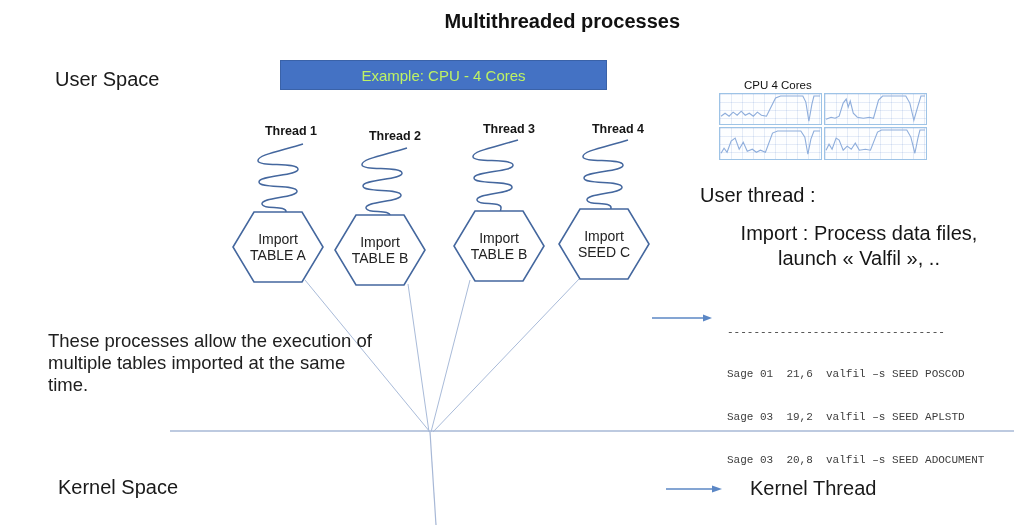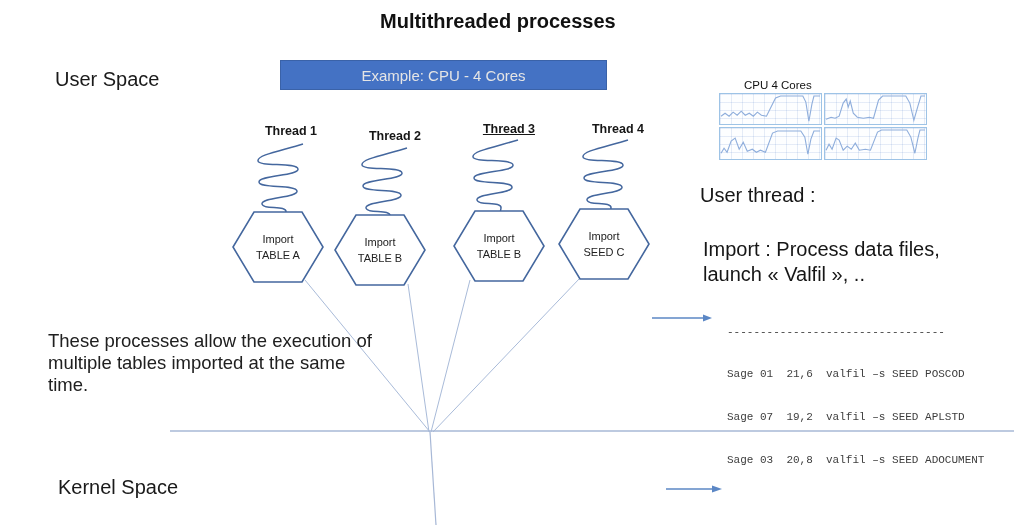--- a/index.html
+++ b/index.html
@@ -1,50 +1,50 @@
 <!DOCTYPE html>
 <html><head>
 <meta charset="utf-8">
 <style>
   html,body{margin:0;padding:0;background:#ffffff;}
   #slide{
     position:relative;width:1014px;height:525px;background:#ffffff;
     font-family:"Liberation Sans",sans-serif;color:#1a1a1a;overflow:hidden;
   }
   .abs{position:absolute;}
-  #title{left:380px;top:10px;width:300px;text-align:left;font-size:20px;font-weight:700;color:#111;}
+  #title{left:380px;top:10px;width:300px;text-align:right;font-size:20px;font-weight:700;color:#111;}
   #user-space{left:55px;top:68px;font-size:20px;}
   #kernel-space{left:58px;top:476px;font-size:20px;}
   #kernel-thread{left:750px;top:477px;font-size:20px;}
   #banner{
     left:280px;top:60px;width:325px;height:28px;background:#4472C4;border:1px solid #3A62A8;
-    color:#e5e5e5;font-size:15px;display:flex;align-items:center;justify-content:center;
+    color:#bef264;font-size:15px;display:flex;align-items:center;justify-content:center;
   }
   #cpu-label{left:723px;top:79px;font-size:11.5px;color:#111;margin-left:21px;}
   #cpu-grid{
     left:719px;top:93px;width:208px;height:62px;display:grid;
     grid-template-columns:1fr 1fr;grid-template-rows:1fr 1fr;gap:2px;
   }
   .cpu-cell{
     border:1px solid #9DC3E6;background-color:#FDFEFF;
     background-image:
       linear-gradient(to right, rgba(68,114,196,0.13) 1px, transparent 1px),
       linear-gradient(to bottom, rgba(68,114,196,0.13) 1px, transparent 1px);
     background-size:11px 8px;
   }
   .cpu-cell svg{display:block;width:100%;height:100%;}
   .thread-label{font-size:12.5px;font-weight:600;color:#161616;width:80px;text-align:right;}
   .hex-text{
     display:flex;flex-direction:column;align-items:center;justify-content:center;
-    font-size:11px;line-height:16px;color:#222;text-align:center;
+    font-size:14px;line-height:16px;color:#222;text-align:center;
   }
   #description{left:48px;top:330px;width:336px;font-size:18.5px;line-height:22px;color:#202020;}
   #terminal{left:727px;top:296px;font-family:"Liberation Mono",monospace;font-size:11px;line-height:14.3px;color:#3d3d3d;white-space:pre;}
   #user-thread-heading{left:700px;top:184px;width:290px;text-align:left;font-size:20px;color:#161616;}
-  #import-desc{left:703px;top:221px;width:312px;text-align:left;font-size:20px;line-height:25px;color:#161616;margin-top:16px;}
+  #import-desc{left:703px;top:221px;width:312px;text-align:center;font-size:20px;line-height:25px;color:#161616;}
   svg.overlay{left:0;top:0;pointer-events:none;}
 </style>
 </head>
 <body>
 
 <div id="slide">
 
   <svg class="abs overlay" width="1014" height="525" viewBox="0 0 1014 525">
     <line x1="305" y1="280" x2="430" y2="432" stroke-width="1" stroke="#A9BBD9"></line>
     <line x1="408" y1="284" x2="429" y2="432" stroke-width="1" stroke="#A9BBD9"></line>
@@ -88,21 +88,21 @@
     </div>
     <div class="cpu-cell">
       <svg viewBox="0 0 100 30" preserveAspectRatio="none">
         <path d="M1 22 L4 16 L7 21 L11 10 L14 12 L18 22 L22 18 L26 21 L30 15 L34 22 L40 21 L45 22 L52 4 L56 2 L81 2 L85 9 L89 25 L92 10 L94 2 L99 2" fill="none" stroke-width="1.1" stroke="#8FAEDC"></path>
       </svg>
     </div>
   </div>
 
   <div class="abs thread-label" style="left:237px;top:124px;">Thread 1</div>
   <div class="abs thread-label" style="left:341px;top:129px;">Thread 2</div>
-  <div class="abs thread-label" style="left:455px;top:122px;text-decoration:underline;">Thread 3</div>
+  <div class="abs thread-label" style="left:455px;top:122px;">Thread 3</div>
   <div class="abs thread-label" style="left:564px;top:122px;">Thread 4</div>
 
   <svg class="abs" style="left:252px;top:142px;" width="56" height="76" viewBox="0 0 56 76">
     <path d="M51 2 C28 9, 5 13, 6 19 C7 25, 45 20, 46 27 C47 34, 7 33, 7 40 C7 47, 44 42, 45 49 C46 56, 9 55, 10 62 C11 68, 35 63, 34 70 L33 76" fill="none" stroke-width="1.5" stroke="#44679E"></path>
   </svg>
   <svg class="abs" style="left:356px;top:146px;" width="56" height="76" viewBox="0 0 56 76">
     <path d="M51 2 C28 9, 5 13, 6 19 C7 25, 45 20, 46 27 C47 34, 7 33, 7 40 C7 47, 44 42, 45 49 C46 56, 9 55, 10 62 C11 68, 35 63, 34 70 L33 76" fill="none" stroke-width="1.5" stroke="#44679E"></path>
   </svg>
   <svg class="abs" style="left:467px;top:138px;" width="56" height="76" viewBox="0 0 56 76">
     <path d="M51 2 C28 9, 5 13, 6 19 C7 25, 45 20, 46 27 C47 34, 7 33, 7 40 C7 47, 44 42, 45 49 C46 56, 9 55, 10 62 C11 68, 35 63, 34 70 L33 76" fill="none" stroke-width="1.5" stroke="#44679E"></path>
@@ -145,22 +145,23 @@
 
   <div class="abs" id="user-thread-heading">User thread :</div>
   <div class="abs" id="import-desc">
     <div>Import : Process data files,</div>
     <div>launch « Valfil », ..</div>
   </div>
 
   <div class="abs" id="terminal">
     <div>---------------------------------</div>
     <div>Sage 01  21,6  valfil –s SEED POSCOD</div>
-    <div>Sage 07  19,2  valfil –s SEED APLSTD</div>
+    <div>Sage 03  19,2  valfil –s SEED APLSTD</div>
     <div>Sage 03  20,8  valfil –s SEED ADOCUMENT</div>
     
   </div>
 
   <div class="abs" id="description">These processes allow the execution of multiple tables imported at the same time.</div>
 
   <div class="abs" id="kernel-space">Kernel Space</div>
+  <div class="abs" id="kernel-thread">Kernel Thread</div>
 
 </div>
 
 </body></html>

